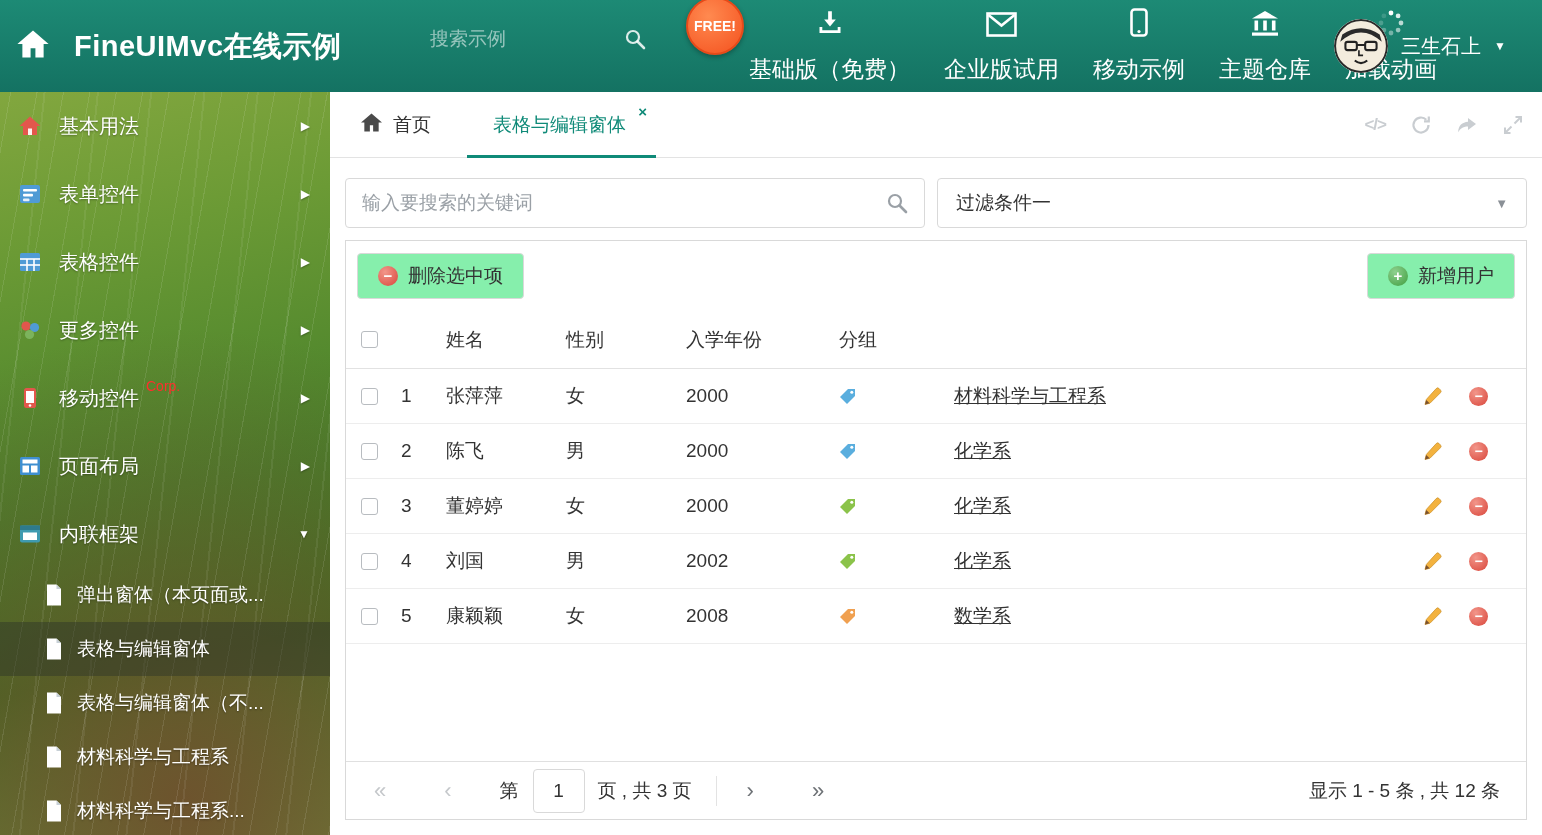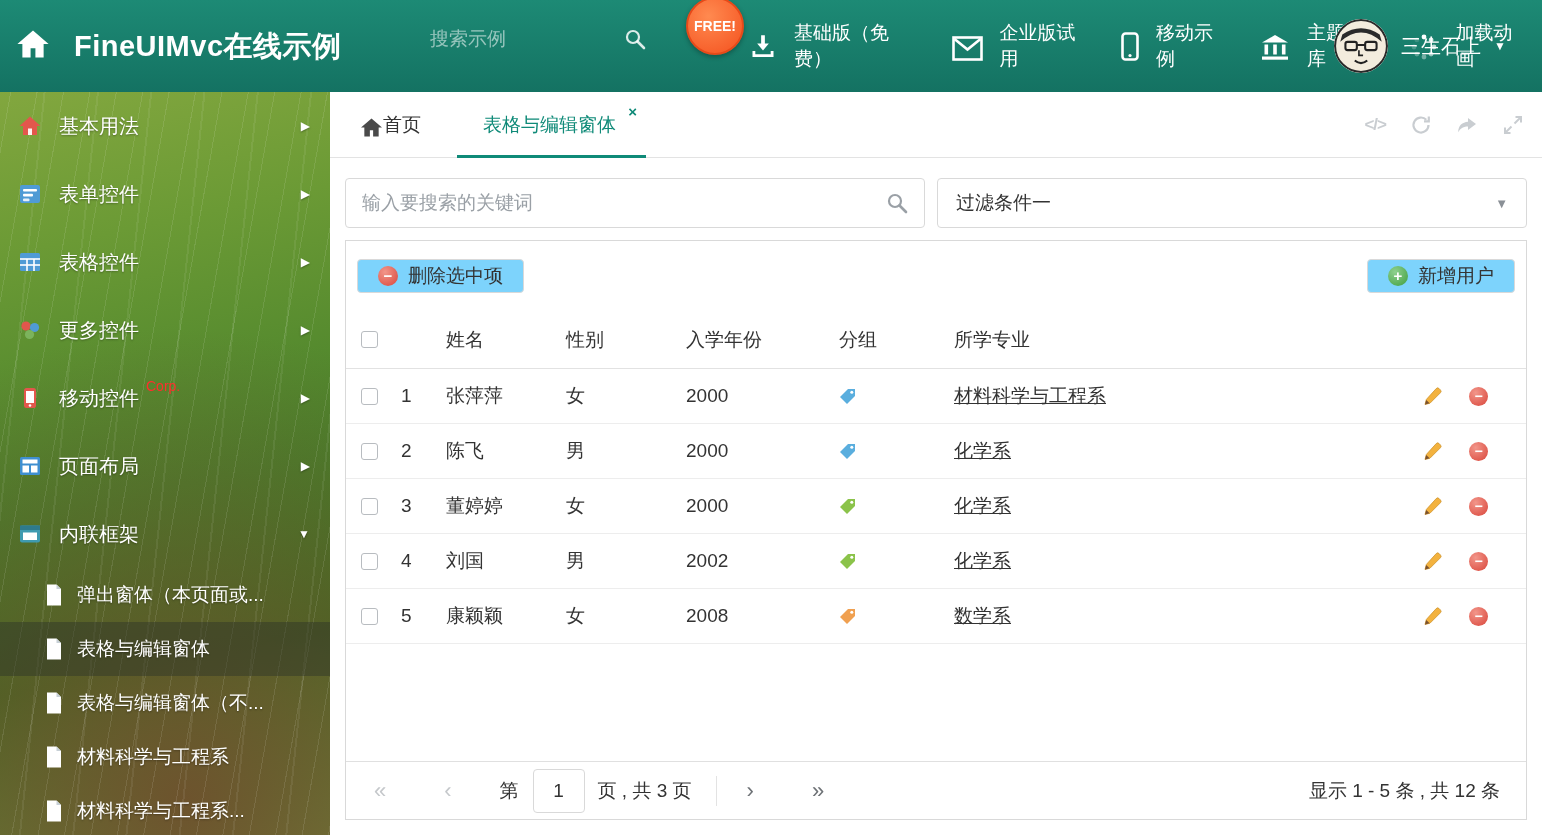--- a/index.html
+++ b/index.html
@@ -19,21 +19,21 @@
   .home-btn { position:absolute; left:16px; top:28px; cursor:pointer; }
   .app-title { position:absolute; left:74px; top:27px; font-size:29px; font-weight:bold; letter-spacing:0.5px; }
   .hdr-search { position:absolute; left:430px; top:28px; display:flex; align-items:center; gap:44px; }
   .hdr-search input { width:150px; background:transparent; border:none; outline:none; color:#fff; font-size:19px; }
   .hdr-search input::placeholder { color:rgba(255,255,255,0.55); }
   .free-badge { position:absolute; left:686px; top:-3px; width:58px; height:58px; border-radius:50%;
     background:radial-gradient(circle at 38% 32%, #ff8a50, #f4511e); border:2px solid #e64a19;
     display:flex; align-items:center; justify-content:center; color:#fff; font-weight:bold; font-size:14px;
     box-shadow:0 2px 5px rgba(0,0,0,0.3); }
   .hdr-nav { position:absolute; left:732px; top:0; height:92px; display:flex; align-items:center; }
-  .hdr-nav-item { display:flex; flex-direction:row; align-items:center; gap:17px; padding:0 17px; font-size:19px; cursor:pointer; }
+  .hdr-nav-item { display:flex; flex-direction:column; align-items:center; gap:17px; padding:0 17px; font-size:23px; cursor:pointer; }
   .hdr-nav-item .nav-ic { height:30px; display:flex; align-items:flex-end; }
   .hdr-user { position:absolute; left:1334px; top:0; height:92px; display:flex; align-items:center; gap:13px; }
   .avatar { width:54px; height:54px; border-radius:50%; overflow:hidden; background:#f5f0e6; }
   .hdr-user .uname { font-size:20px; }
   .hdr-user .ucaret { font-size:12px; }
 
   
   .sidebar { position:absolute; left:0; top:92px; width:330px; height:743px; color:#fff;
     text-shadow:0 1px 2px rgba(0,0,0,0.35); }
   .side-item { height:68px; display:flex; align-items:center; padding:0 18px; font-size:20px; position:relative; cursor:pointer; }
@@ -41,41 +41,41 @@
   .side-item .arrow { position:absolute; right:20px; font-size:12px; }
   .side-badge { color:#ff2d2d; font-size:14px; margin-left:7px; text-shadow:none; align-self:flex-start; margin-top:14px;text-align:right; }
   .sub-item { height:54px; display:flex; align-items:center; padding-left:44px; font-size:19px; gap:13px; cursor:pointer; }
   .sub-item.active { background:rgba(45,50,40,0.45); }
   .sub-item .f-ic { display:flex; }
 
   
   .main { position:absolute; left:330px; top:92px; width:1212px; height:743px; background:#fff; }
 
   .tabbar { position:relative; height:66px; border-bottom:1px solid #e3e3e3; display:flex; align-items:center; }
-  .tab-home { display:flex; align-items:flex-end; margin-left:30px; font-size:19px; color:#333; cursor:pointer; }
+  .tab-home { display:flex; align-items:flex-start; gap:10px; margin-left:30px; font-size:19px; color:#333; cursor:pointer; }
   .tab-active { position:relative; height:100%; display:flex; align-items:center; padding:0 30px 0 26px; margin-left:36px;
     color:#0f8a78; font-size:19px; cursor:pointer; }
   .tab-active::after { content:""; position:absolute; left:0; right:0; bottom:-1px; height:3px; background:#0f8a78; }
   .tab-close { position:absolute; top:11px; right:9px; font-size:15px; font-weight:bold; color:#0f8a78; cursor:pointer; }
   .tab-tools { position:absolute; right:18px; top:0; height:100%; display:flex; align-items:center; gap:24px; }
   .tool-ic { display:flex; cursor:pointer; }
   .code-ic { color:#c9cdd1; font-weight:bold; font-size:17px; letter-spacing:-1px; }
 
   .filter-row { position:absolute; left:15px; top:86px; width:1182px; display:flex; gap:12px; }
   .search-box { width:580px; height:50px; border:1px solid #d9d9d9; border-radius:4px; display:flex; align-items:center; padding:0 16px; }
   .search-box input { flex:1; border:none; outline:none; font-size:19px; color:#333; }
   .search-box input::placeholder { color:#9aa0a6; }
   .dropdown { width:590px; height:50px; border:1px solid #d9d9d9; border-radius:4px; display:flex; align-items:center;
     padding:0 18px; font-size:19px; color:#333; cursor:pointer; }
   .dropdown .dd-caret { margin-left:auto; color:#8a9096; font-size:13px; }
 
   .panel { position:absolute; left:15px; top:148px; width:1182px; height:580px; border:1px solid #d9d9d9; }
   .toolbar { height:70px; display:flex; align-items:center; justify-content:space-between; padding:0 11px; }
-  .btn { display:flex; align-items:center; gap:10px; border:1px solid #d9d9d9; border-radius:4px; height:34px;
-    padding:0 20px; font-size:19px; color:#333; background:#7dd3fc; cursor:pointer; }
+  .btn { display:flex; align-items:center; gap:10px; border:1px solid #d9d9d9; border-radius:4px; height:46px;
+    padding:0 20px; font-size:19px; color:#333; background:#86efac; cursor:pointer; }
   .ico-circle { width:20px; height:20px; border-radius:50%; display:inline-flex; align-items:center; justify-content:center;
     color:#fff; font-size:15px; font-weight:bold; line-height:1; }
   .ico-red { background:radial-gradient(circle at 35% 30%, #f2968a, #d9453a); }
   .ico-red::before { content:"−"; margin-top:-1px; }
   .ico-green { background:radial-gradient(circle at 35% 30%, #8ed08e, #3f9e3f); }
   .ico-green::before { content:"+"; margin-top:-1px; }
 
   .trow { display:flex; align-items:center; height:55px; border-bottom:1px solid #ededed; font-size:19px; color:#333; }
   .thead { height:58px; border-bottom:1px solid #e2e2e2; }
   .col-check { width:55px; padding-left:15px; display:flex; align-items:center; }
@@ -425,21 +425,20 @@
       <div>
         <div class="trow thead">
           <span class="col-check">
               <span class="cbx"></span>
             </span>
           <span class="col-num"></span>
           <span class="col-name">姓名</span>
           <span class="col-gender">性别</span>
           <span class="col-year">入学年份</span>
           <span class="col-group">分组</span>
-          <span class="col-major">所学专业</span>
           <span class="col-actions"></span>
         </div>
 
         <div class="trow">
           <span class="col-check">
               <span class="cbx"></span>
             </span>
           <span class="col-num">1</span>
           <span class="col-name">张萍萍</span>
           <span class="col-gender">女</span>

